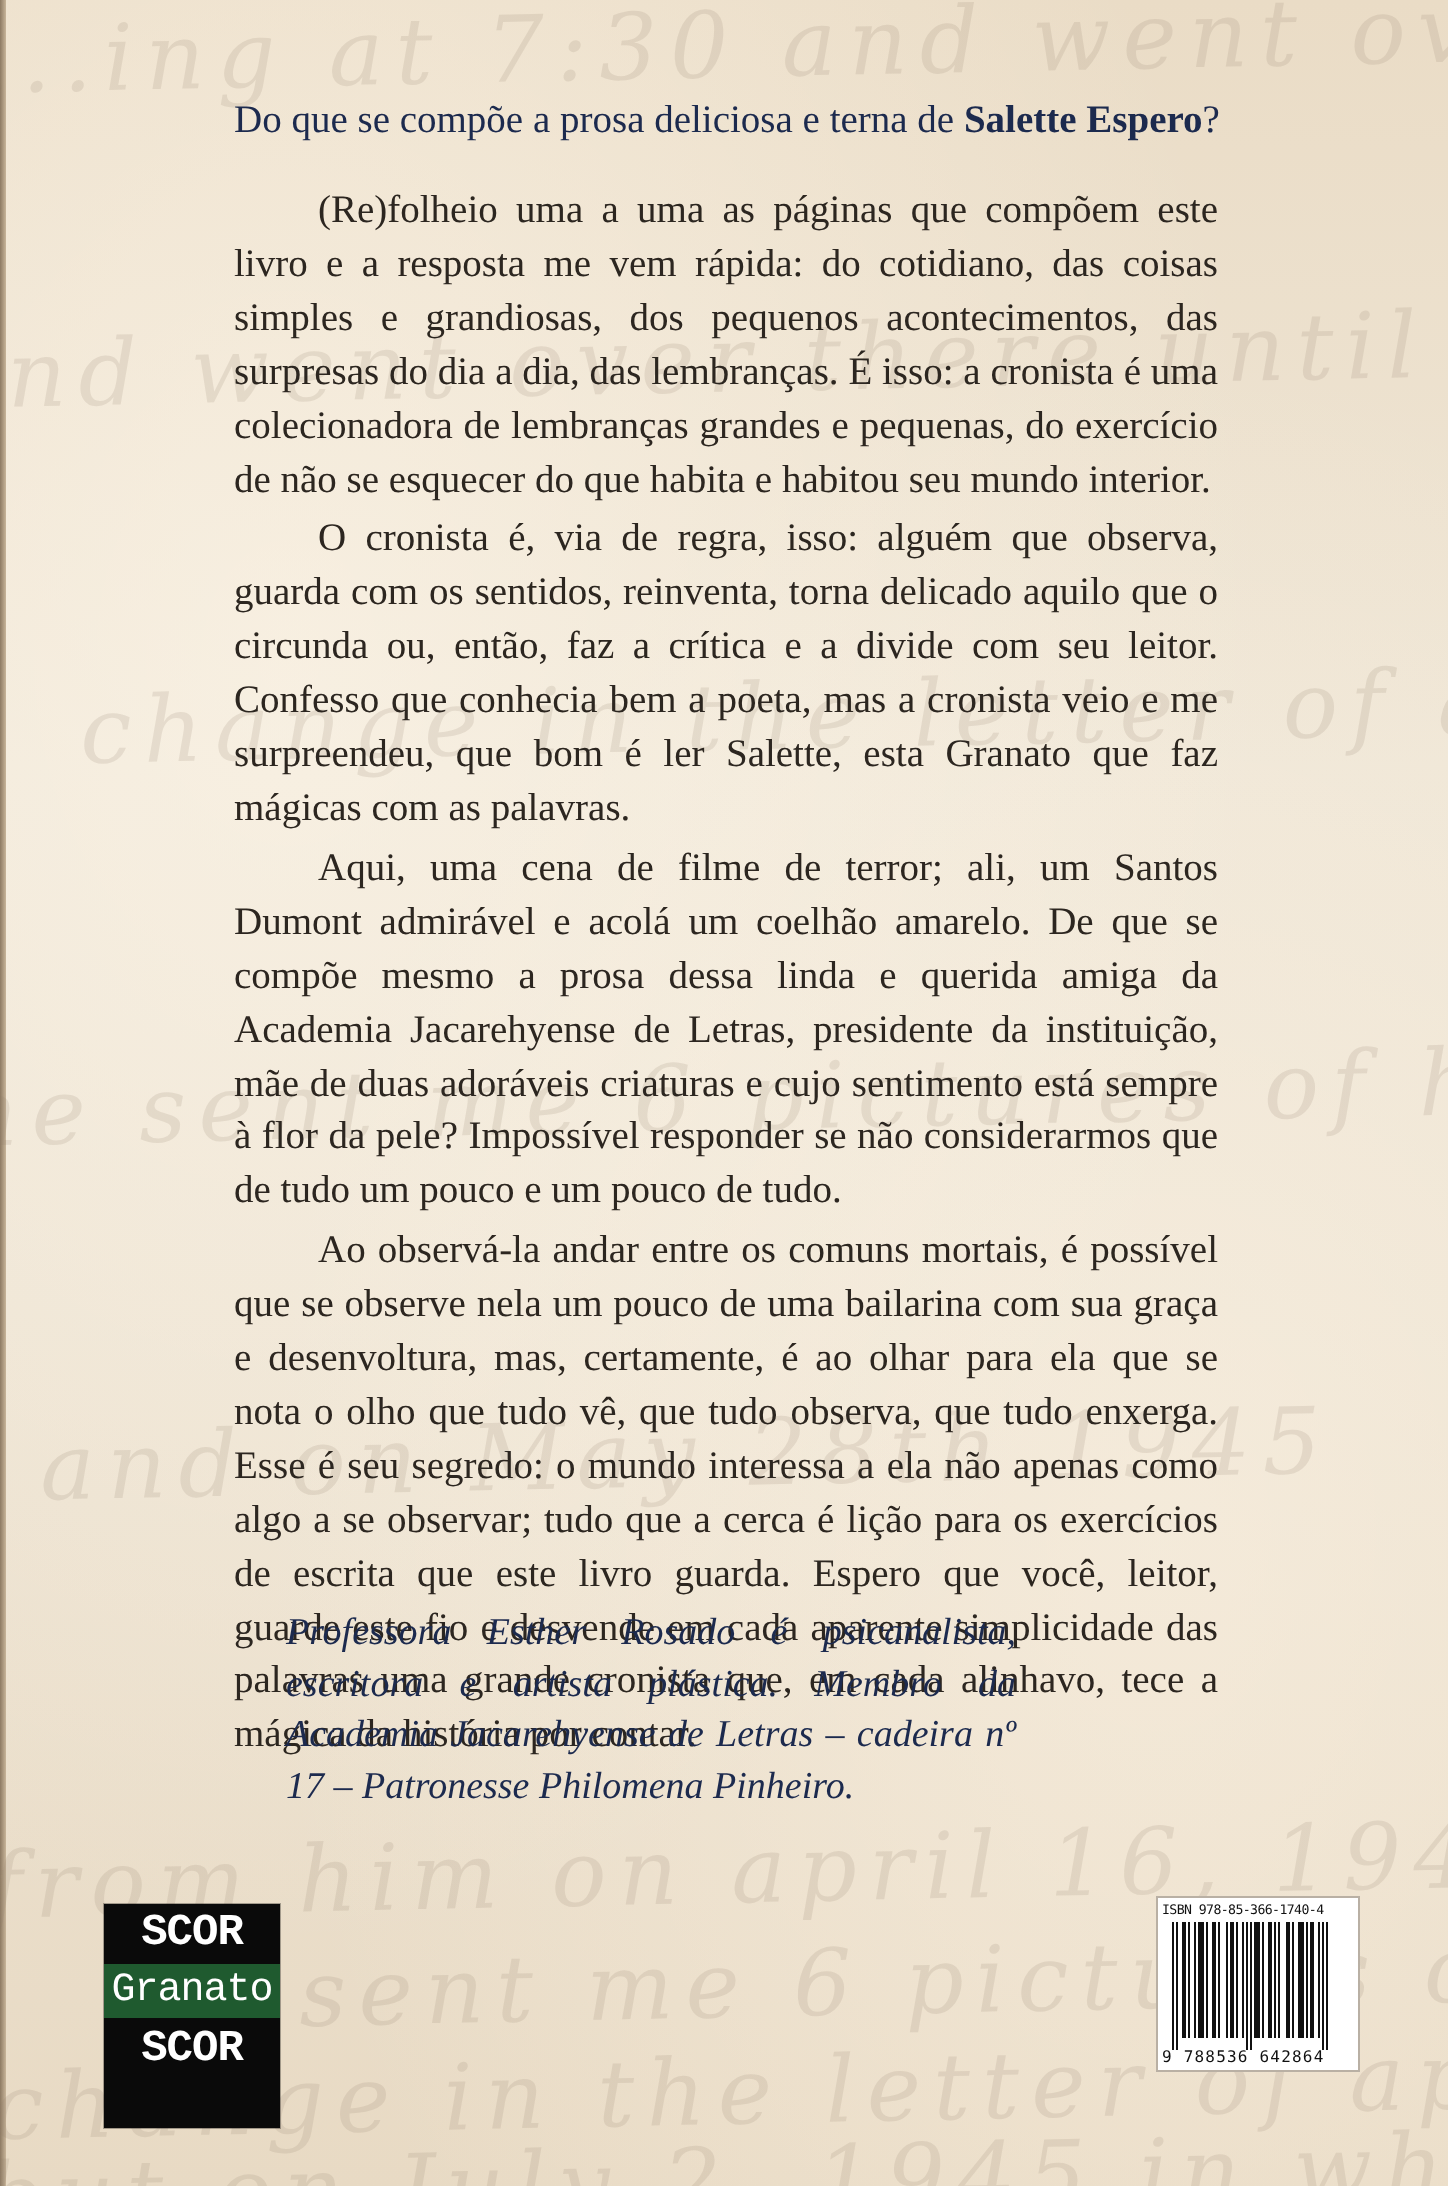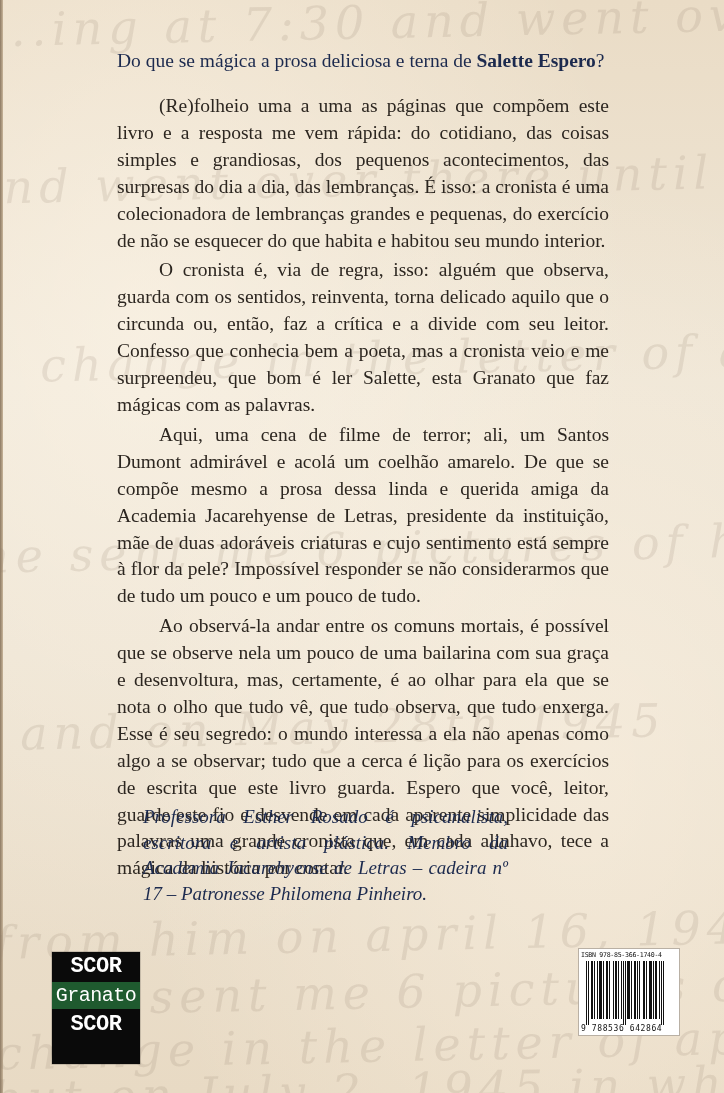--- a/index.html
+++ b/index.html
@@ -196,21 +196,21 @@
     <div class="hw-line" style="top:330px; left:40px;">change in the letter of april</div>
     <div class="hw-line" style="top:520px; left:-20px;">he sent me 6 pictures of himself</div>
     <div class="hw-line" style="top:700px; left:20px;">and on May 28th 1945</div>
     <div class="hw-line" style="top:905px; left:-6px;">from him on april 16, 1945 in which</div>
     <div class="hw-line" style="top:962px; left:60px;">he sent me 6 pictures of himself</div>
     <div class="hw-line" style="top:1018px; left:-4px;">change in the letter of april</div>
     <div class="hw-line" style="top:1060px; left:-8px;">but on July 2, 1945 in which he sends</div>
   </div>
 
   <div class="content">
-    <div class="lead-question"><span>Do que se mágica a prosa deliciosa e terna de </span><b>Salette Espero</b><span>?</span></div>
+    <div class="lead-question"><span>Do que se compõe a prosa deliciosa e terna de </span><b>Salette Espero</b><span>?</span></div>
 
     <div class="body-text">
       <p>(Re)folheio uma a uma as páginas que compõem este livro e a resposta me vem rápida: do cotidiano, das coisas simples e grandio­sas, dos pequenos acontecimentos, das surpresas do dia a dia, das lembranças. É isso: a cronista é uma colecionadora de lembranças grandes e pequenas, do exercício de não se esquecer do que habita e habitou seu mundo interior.</p>
       <p>O cronista é, via de regra, isso: alguém que observa, guarda com os sentidos, reinventa, torna delicado aquilo que o circunda ou, então, faz a crítica e a divide com seu leitor. Confesso que conhecia bem a poeta, mas a cronista veio e me surpreendeu, que bom é ler Salette, esta Granato que faz mágicas com as palavras.</p>
       <p>Aqui, uma cena de filme de terror; ali, um Santos Dumont admirável e acolá um coelhão amarelo. De que se compõe mesmo a prosa dessa linda e querida amiga da Academia Jacarehyense de Letras, presidente da instituição, mãe de duas adoráveis criaturas e cujo sentimento está sempre à flor da pele? Impossível responder se não considerarmos que de tudo um pouco e um pouco de tudo.</p>
       <p>Ao observá-la andar entre os comuns mortais, é possível que se observe nela um pouco de uma bailarina com sua graça e desen­voltura, mas, certamente, é ao olhar para ela que se nota o olho que tudo vê, que tudo observa, que tudo enxerga. Esse é seu segredo: o mundo interessa a ela não apenas como algo a se observar; tudo que a cerca é lição para os exercícios de escrita que este livro guarda. Espero que você, leitor, guarde este fio e desvende em cada aparente simplicidade das palavras uma grande cronista que, em cada alinha­vo, tece a mágica da história por contar.</p>
     </div>
   </div>
 
   <div class="signature">Professora Esther Rosado é psicanalista, escritora e artista plástica. Membro da Academia Jacarehyense de Letras – cadeira nº 17 – Patronesse Philomena Pinheiro.</div>

